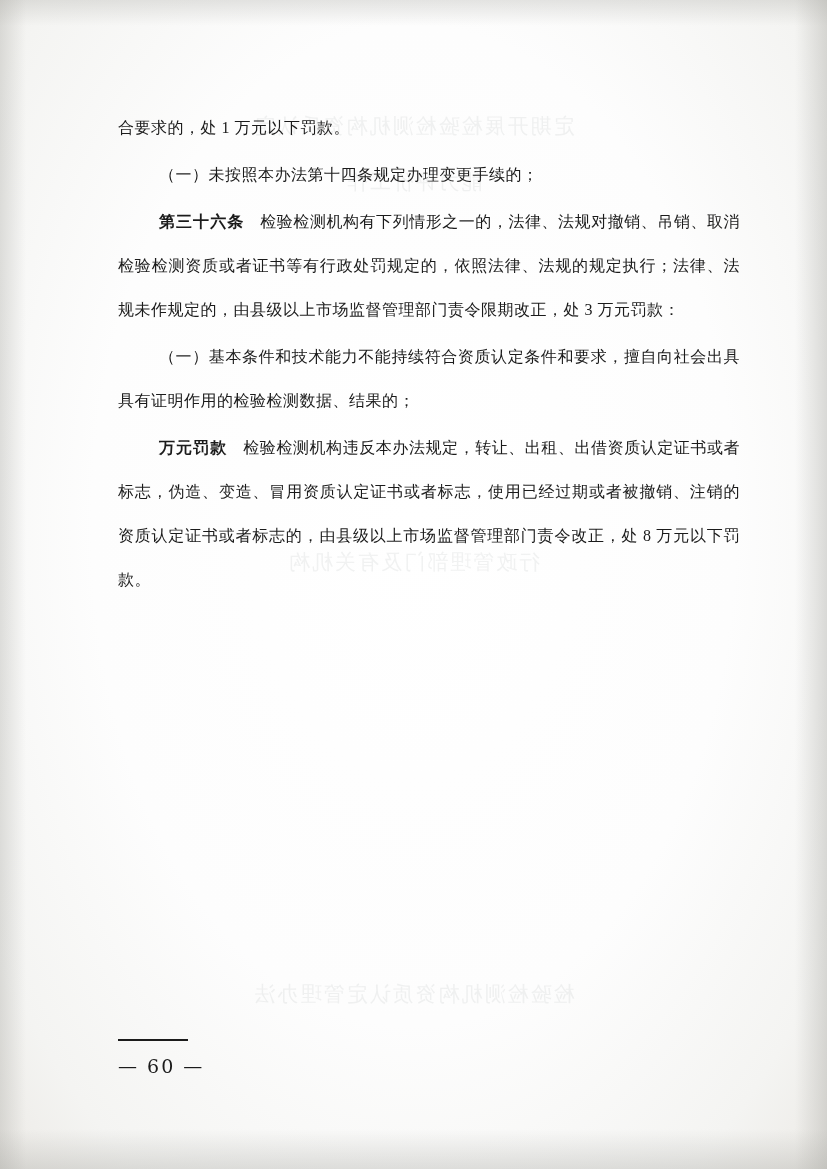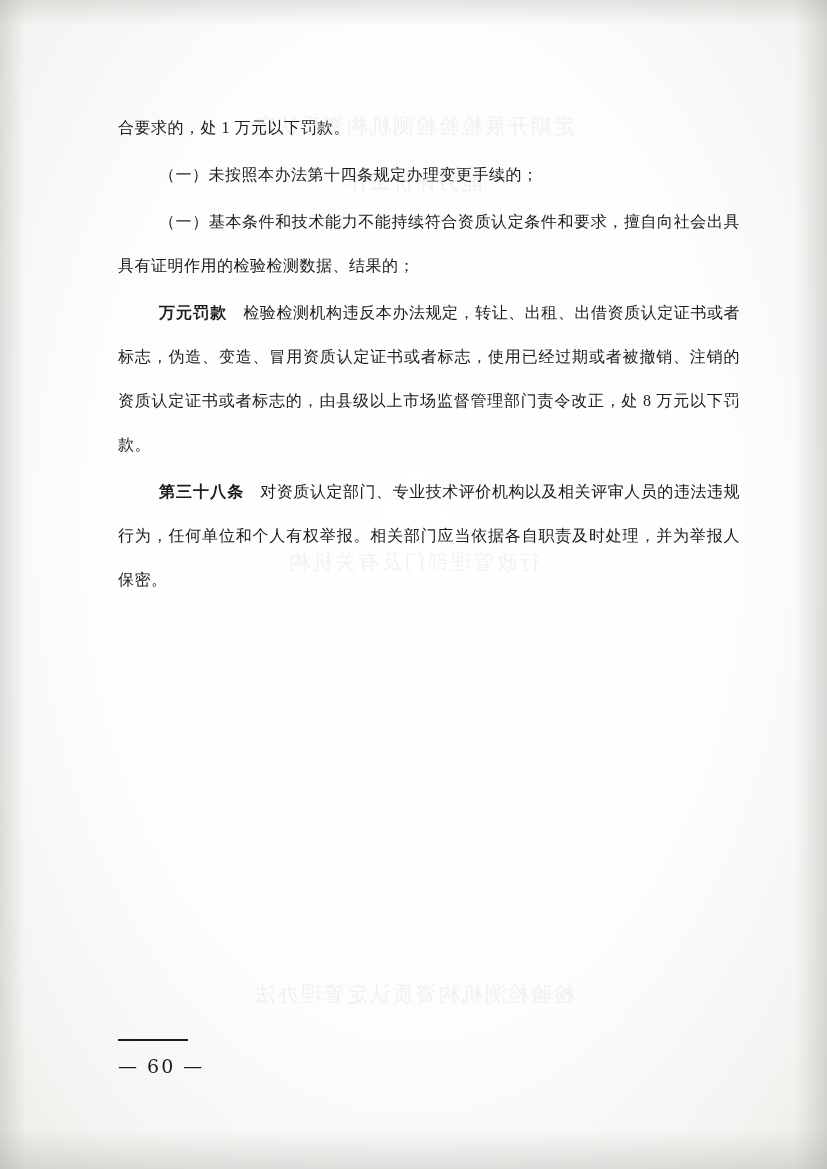--- a/index.html
+++ b/index.html
@@ -132,33 +132,33 @@
 
     <p class="para">
       <span>合要求的，处 1 万元以下罚款。</span>
     </p>
 
     <p class="para indent">
       <span>（一）未按照本办法第十四条规定办理变更手续的；</span>
     </p>
 
 
+    <p class="para indent">
+      <span class="art-label">第三十六条</span><span class="art-gap"></span><span>检验检测机构有下列情形之一的，法律、法规对撤销、吊销、取消检验检测资质或者证书等有行政处罚规定的，依照法律、法规的规定执行；法律、法规未作规定的，由县级以上市场监督管理部门责令限期改正，处 3 万元罚款：</span>
+    </p>
 
     <p class="para indent">
       <span>（一）基本条件和技术能力不能持续符合资质认定条件和要求，擅自向社会出具具有证明作用的检验检测数据、结果的；</span>
     </p>
 
 
     <p class="para indent">
       <span class="art-label">万元罚款</span><span class="art-gap"></span><span>检验检测机构违反本办法规定，转让、出租、出借资质认定证书或者标志，伪造、变造、冒用资质认定证书或者标志，使用已经过期或者被撤销、注销的资质认定证书或者标志的，由县级以上市场监督管理部门责令改正，处 8 万元以下罚款。</span>
     </p>
 
-    <p class="para indent">
-      <span class="art-label">第三十八条</span><span class="art-gap"></span><span>对资质认定部门、专业技术评价机构以及相关评审人员的违法违规行为，任何单位和个人有权举报。相关部门应当依据各自职责及时处理，并为举报人保密。</span>
-    </p>
 
 
   </div>
 
   <div class="rule"></div>
 
   <div class="footer">
     <span class="page-num">— 60 —</span>
   </div>
 

